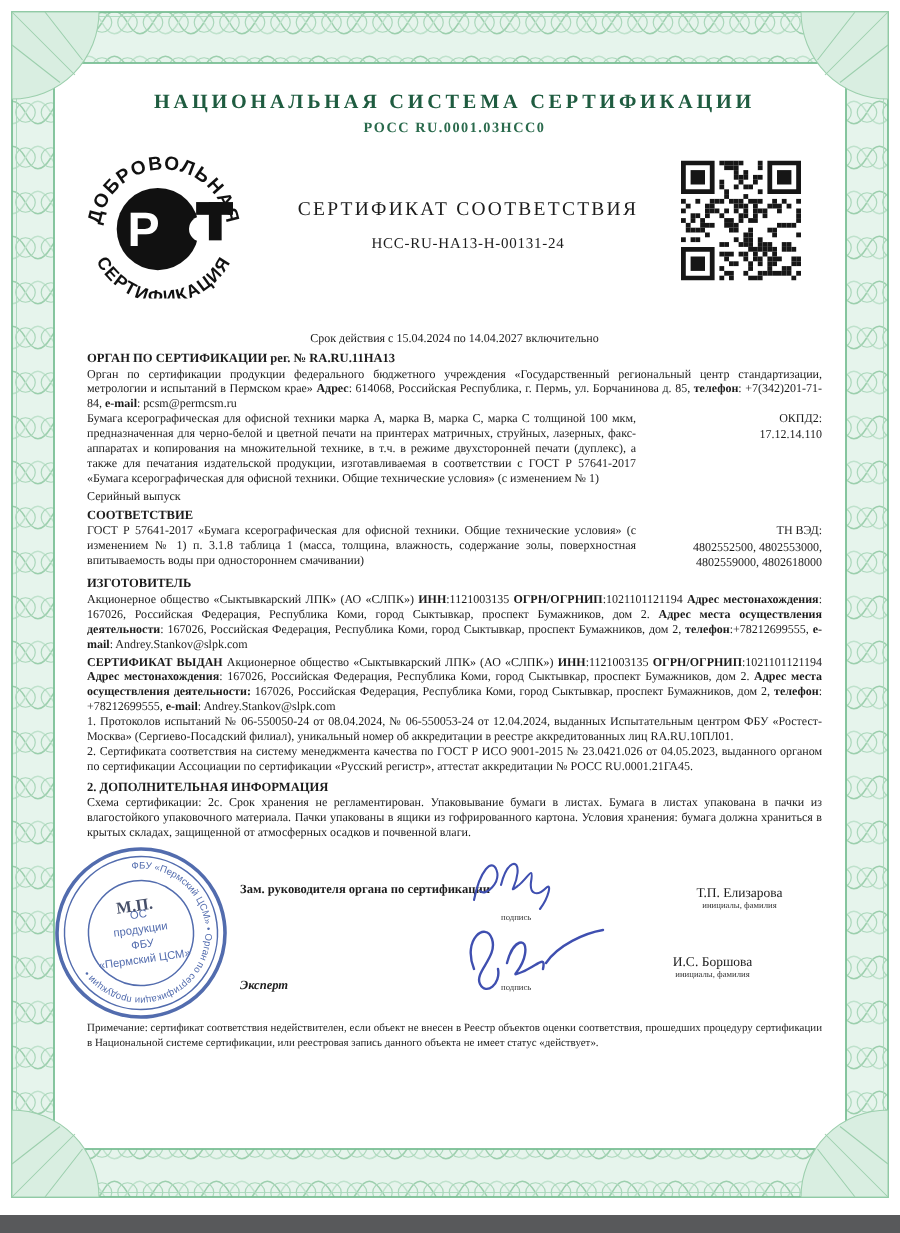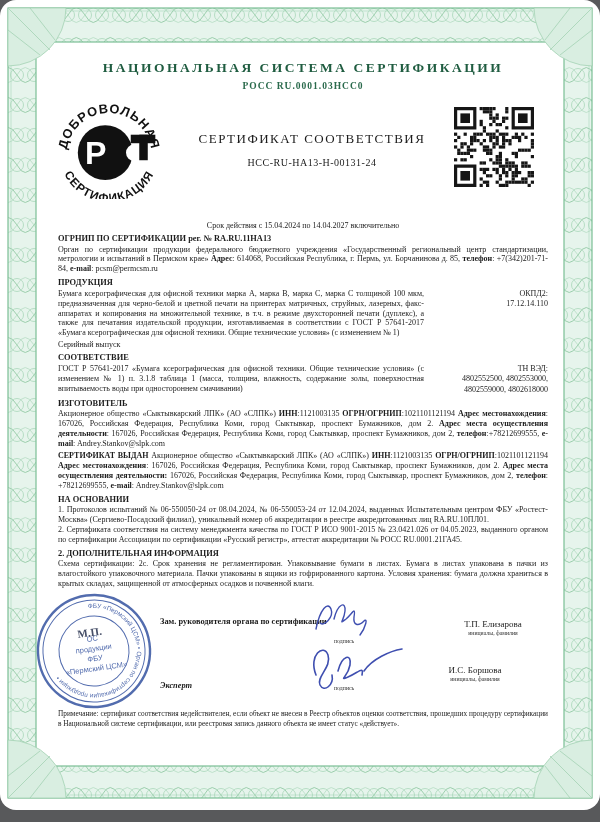--- a/index.html
+++ b/index.html
@@ -4,21 +4,21 @@
 <style>
   html,body{margin:0;padding:0;}
   body{
     width:600px;height:822px;position:relative;
     background:#58595b;
     font-family:"Liberation Serif", serif;
     -webkit-font-smoothing:antialiased;
   }
   #paper{
     position:absolute;left:0;top:0;width:600px;height:810px;
-    background:#ffffff;overflow:hidden;border-radius:16px;
+    background:#ffffff;overflow:hidden;
   }
   #border-svg{position:absolute;left:0;top:0;}
   #content{
     position:absolute;left:58px;top:46px;width:490px;
     color:#1c1c1c;
   }
   .center{text-align:center;}
   .sys-title{
     margin-top:14px;
     color:#1f5c40;font-weight:bold;font-size:13.5px;letter-spacing:2.5px;
@@ -316,24 +316,23 @@
               <rect x="15" y="24" width="1" height="1"></rect>
               <rect x="16" y="24" width="1" height="1"></rect>
               <rect x="23" y="24" width="1" height="1"></rect>
             </g>
         </g>
       </svg>
     </div>
 
     <div class="center validity">Срок действия с 15.04.2024 по 14.04.2027 включительно</div>
 
-    <div class="sec-h">ОГРНИП ПО СЕРТИФИКАЦИИ рег. № RA.RU.11НА13</div>
+    <div class="sec-h">ОРГАН ПО СЕРТИФИКАЦИИ рег. № RA.RU.11НА13</div>
     <p class="body"><span>Орган по сертификации продукции федерального бюджетного учреждения «Государственный региональный центр стандартизации, метрологии и испытаний в Пермском крае» </span><b>Адрес</b><span>: 614068, Российская Республика, г. Пермь, ул. Борчанинова д. 85, </span><b>телефон</b><span>: +7(342)201-71-84, </span><b>e-mail</b><span>: pcsm@permcsm.ru</span></p>
 
-    <div class="sec-h">ПРОДУКЦИЯ</div>
     <div class="row2">
       <div class="main">
         <p class="body"><span>Бумага ксерографическая для офисной техники марка А, марка В, марка С, марка С толщиной 100 мкм, предназначенная для черно-белой и цветной печати на принтерах матричных, струйных, лазерных, факс-аппаратах и копирования на множительной технике, в т.ч. в режиме двухсторонней печати (дуплекс), а также для печатания издательской продукции, изготавливаемая в соответствии с ГОСТ Р 57641-2017 «Бумага ксерографическая для офисной техники. Общие технические условия» (с изменением № 1)</span></p>
         <div class="serial">Серийный выпуск</div>
       </div>
       <div class="codecol">
         <div>ОКПД2:</div>
         <div>17.12.14.110</div>
       </div>
     </div>
@@ -348,21 +347,20 @@
         <div>4802552500, 4802553000,</div>
         <div>4802559000, 4802618000</div>
       </div>
     </div>
 
     <div class="sec-h">ИЗГОТОВИТЕЛЬ</div>
     <p class="body"><span>Акционерное общество «Сыктывкарский ЛПК» (АО «СЛПК») </span><b>ИНН</b><span>:1121003135    </span><b>ОГРН/ОГРНИП</b><span>:1021101121194 </span><b>Адрес местонахождения</b><span>: 167026, Российская Федерация, Республика Коми, город Сыктывкар, проспект Бумажников, дом 2. </span><b>Адрес места осуществления деятельности</b><span>: 167026, Российская Федерация, Республика Коми, город Сыктывкар, проспект Бумажников, дом 2, </span><b>телефон</b><span>:+78212699555, </span><b>e-mail</b><span>: Andrey.Stankov@slpk.com</span></p>
 
     <p class="body" style="margin-top:2px;"><b>СЕРТИФИКАТ ВЫДАН </b><span>Акционерное общество «Сыктывкарский ЛПК» (АО «СЛПК») </span><b>ИНН</b><span>:1121003135 </span><b>ОГРН/ОГРНИП</b><span>:1021101121194 </span><b>Адрес местонахождения</b><span>: 167026, Российская Федерация, Республика Коми, город Сыктывкар, проспект Бумажников, дом 2. </span><b>Адрес места осуществления деятельности:</b><span> 167026, Российская Федерация, Республика Коми, город Сыктывкар, проспект Бумажников, дом 2, </span><b>телефон</b><span>: +78212699555, </span><b>e-mail</b><span>: Andrey.Stankov@slpk.com</span></p>
 
-    <div class="sec-h">НА ОСНОВАНИИ</div>
     <p class="body"><span>1. Протоколов испытаний  № 06-550050-24 от 08.04.2024, № 06-550053-24 от 12.04.2024, выданных Испытательным центром ФБУ «Ростест-Москва» (Сергиево-Посадский филиал), уникальный номер об аккредитации в реестре аккредитованных лиц RA.RU.10ПЛ01.</span></p>
     <p class="body"><span>2. Сертификата соответствия на систему менеджмента качества по ГОСТ Р ИСО 9001-2015 № 23.0421.026 от 04.05.2023, выданного органом по сертификации Ассоциации по сертификации «Русский регистр», аттестат аккредитации № РОСС RU.0001.21ГА45.</span></p>
 
     <div class="sec-h">2. ДОПОЛНИТЕЛЬНАЯ ИНФОРМАЦИЯ</div>
     <p class="body"><span>Схема сертификации: 2с. Срок хранения не регламентирован. Упаковывание бумаги в листах. Бумага в листах упакована в пачки из влагостойкого упаковочного материала. Пачки упакованы в ящики из гофрированного картона. Условия хранения: бумага должна храниться в крытых складах, защищенной от атмосферных осадков и почвенной влаги.</span></p>
 
     <div id="sigblock">
 
       <svg id="stamp" width="124" height="124" viewBox="0 0 124 124">
         <defs>

